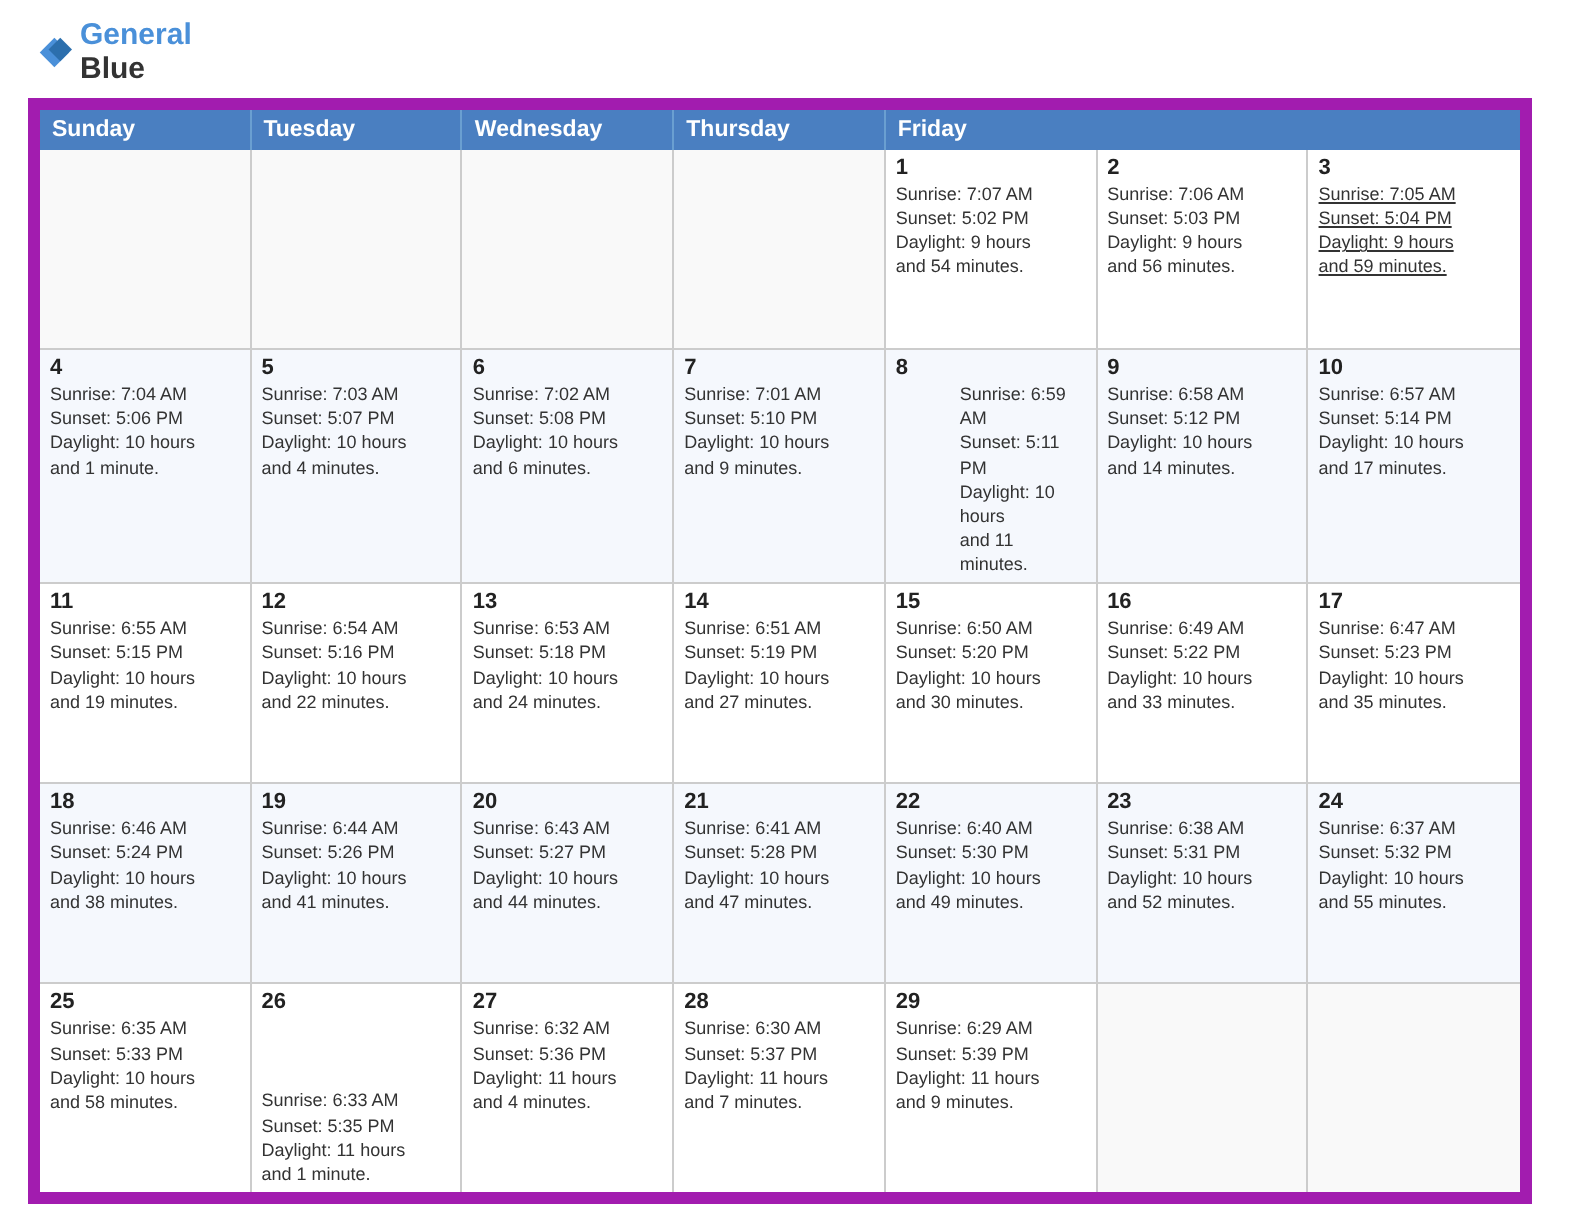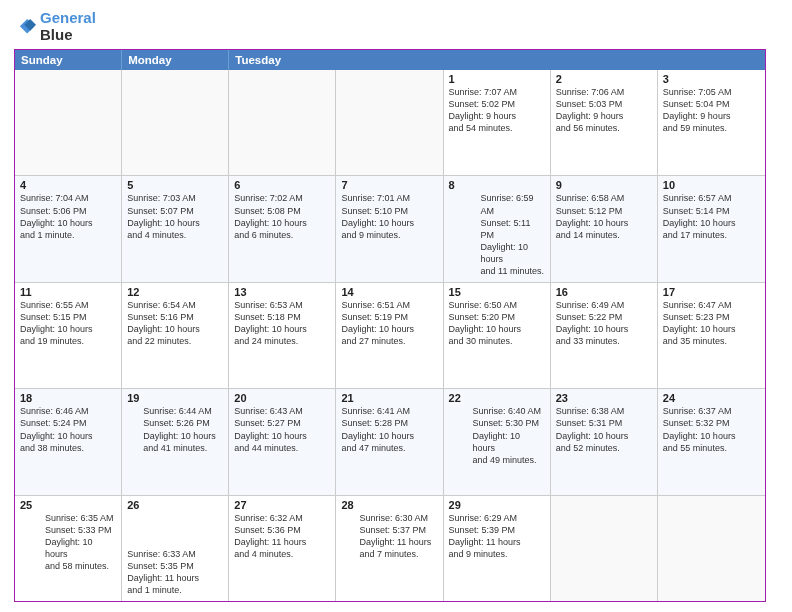--- a/index.html
+++ b/index.html
@@ -52,21 +52,21 @@
     }
     .subtitle {
       font-size: 14px;
       color: #444;
       font-style: italic;
     }
     .calendar {
       flex: 1;
       display: flex;
       flex-direction: column;
-      border: 1px solid #a21caf;
+      border: 6px solid #a21caf;
     }
     .cal-header {
       display: grid;
       grid-template-columns: repeat(7, 1fr);
       background: #4a7fc1;
     }
     .cal-header-cell {
       color: #fff;
       font-size: 11.5px;
       font-weight: bold;
@@ -138,22 +138,24 @@
     </div>
     <div class="title-block">
       <div class="main-title"></div>
       <div class="subtitle"></div>
     </div>
   </div>
 
   <div class="calendar">
     <div class="cal-header">
     <div class="cal-header-cell">Sunday</div>
-        <div class="cal-header-cell">Monday</div>
         <div class="cal-header-cell">Tuesday</div>
+        <div class="cal-header-cell">Wednesday</div>
+        <div class="cal-header-cell">Thursday</div>
+        <div class="cal-header-cell">Friday</div>
       </div>
     <div class="cal-body">
     <div class="cal-row">
           <div class="cal-cell empty"></div>
           <div class="cal-cell empty"></div>
           <div class="cal-cell empty"></div>
           <div class="cal-cell empty"></div>
           <div class="cal-cell">
             <span class="day-num">1</span>
             <div class="day-info" style="white-space: pre-line;">Sunrise: 7:07 AM
@@ -163,21 +165,21 @@
           </div>
           <div class="cal-cell">
             <span class="day-num">2</span>
             <div class="day-info" style="white-space: pre-line;">Sunrise: 7:06 AM
 Sunset: 5:03 PM
 Daylight: 9 hours
 and 56 minutes.</div>
           </div>
           <div class="cal-cell">
             <span class="day-num">3</span>
-            <div class="day-info" style="white-space: pre-line;">Sunrise: 7:05 AM
+            <div class="day-info" style="white-space: pre-line; text-decoration: underline;">Sunrise: 7:05 AM
 Sunset: 5:04 PM
 Daylight: 9 hours
 and 59 minutes.</div>
           </div>
         </div>
         <div class="cal-row">
           <div class="cal-cell alt-row">
             <span class="day-num">4</span>
             <div class="day-info" style="white-space: pre-line;">Sunrise: 7:04 AM
 Sunset: 5:06 PM
@@ -281,42 +283,42 @@
         <div class="cal-row">
           <div class="cal-cell alt-row">
             <span class="day-num">18</span>
             <div class="day-info" style="white-space: pre-line;">Sunrise: 6:46 AM
 Sunset: 5:24 PM
 Daylight: 10 hours
 and 38 minutes.</div>
           </div>
           <div class="cal-cell alt-row">
             <span class="day-num">19</span>
-            <div class="day-info" style="white-space: pre-line; margin-left: 16px;">Sunrise: 6:44 AM
+            <div class="day-info" style="white-space: pre-line;">Sunrise: 6:44 AM
 Sunset: 5:26 PM
 Daylight: 10 hours
 and 41 minutes.</div>
           </div>
           <div class="cal-cell alt-row">
             <span class="day-num">20</span>
             <div class="day-info" style="white-space: pre-line;">Sunrise: 6:43 AM
 Sunset: 5:27 PM
 Daylight: 10 hours
 and 44 minutes.</div>
           </div>
           <div class="cal-cell alt-row">
             <span class="day-num">21</span>
             <div class="day-info" style="white-space: pre-line;">Sunrise: 6:41 AM
 Sunset: 5:28 PM
 Daylight: 10 hours
 and 47 minutes.</div>
           </div>
           <div class="cal-cell alt-row">
             <span class="day-num">22</span>
-            <div class="day-info" style="white-space: pre-line; margin-left: 24px;">Sunrise: 6:40 AM
+            <div class="day-info" style="white-space: pre-line;">Sunrise: 6:40 AM
 Sunset: 5:30 PM
 Daylight: 10 hours
 and 49 minutes.</div>
           </div>
           <div class="cal-cell alt-row">
             <span class="day-num">23</span>
             <div class="day-info" style="white-space: pre-line;">Sunrise: 6:38 AM
 Sunset: 5:31 PM
 Daylight: 10 hours
 and 52 minutes.</div>
@@ -325,42 +327,42 @@
             <span class="day-num">24</span>
             <div class="day-info" style="white-space: pre-line;">Sunrise: 6:37 AM
 Sunset: 5:32 PM
 Daylight: 10 hours
 and 55 minutes.</div>
           </div>
         </div>
         <div class="cal-row">
           <div class="cal-cell">
             <span class="day-num">25</span>
-            <div class="day-info" style="white-space: pre-line; margin-left: 25px;">Sunrise: 6:35 AM
+            <div class="day-info" style="white-space: pre-line;">Sunrise: 6:35 AM
 Sunset: 5:33 PM
 Daylight: 10 hours
 and 58 minutes.</div>
           </div>
           <div class="cal-cell">
             <span class="day-num">26</span>
             <div class="day-info" style="white-space: pre-line; margin-top: 37px;">Sunrise: 6:33 AM
 Sunset: 5:35 PM
 Daylight: 11 hours
 and 1 minute.</div>
           </div>
           <div class="cal-cell">
             <span class="day-num">27</span>
             <div class="day-info" style="white-space: pre-line;">Sunrise: 6:32 AM
 Sunset: 5:36 PM
 Daylight: 11 hours
 and 4 minutes.</div>
           </div>
           <div class="cal-cell">
             <span class="day-num">28</span>
-            <div class="day-info" style="white-space: pre-line; margin-left: 18px;">Sunrise: 6:30 AM
+            <div class="day-info" style="white-space: pre-line;">Sunrise: 6:30 AM
 Sunset: 5:37 PM
 Daylight: 11 hours
 and 7 minutes.</div>
           </div>
           <div class="cal-cell">
             <span class="day-num">29</span>
             <div class="day-info" style="white-space: pre-line;">Sunrise: 6:29 AM
 Sunset: 5:39 PM
 Daylight: 11 hours
 and 9 minutes.</div>

